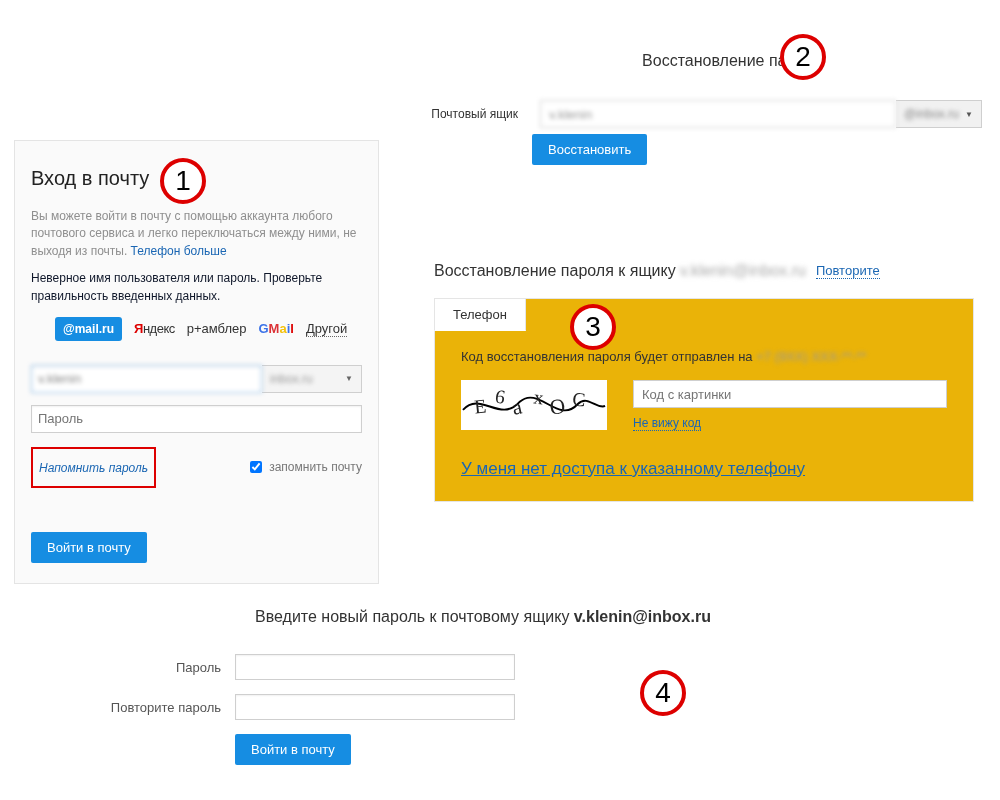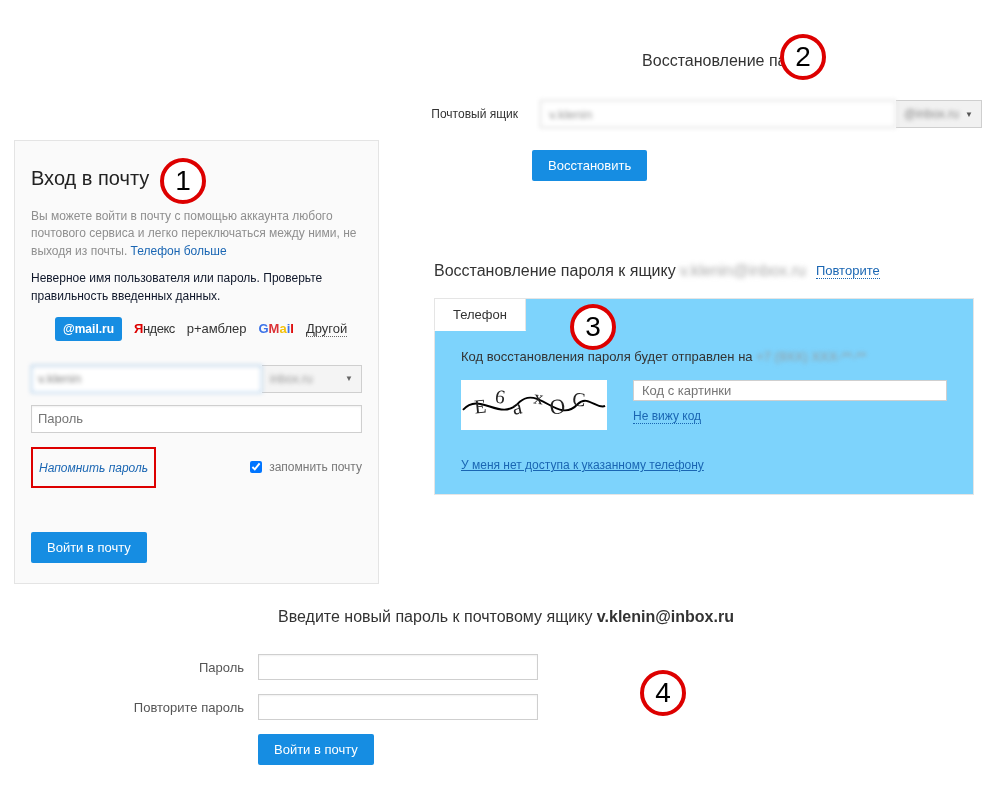--- a/index.html
+++ b/index.html
@@ -79,21 +79,21 @@
   .remember input { width: 12px; height: 12px; }
   .btn-blue {
     background: #168de2; color: #fff; border: none; padding: 8px 16px;
     font-size: 13px; border-radius: 2px; cursor: pointer;
   }
   
   .panel2 {
     position: absolute; left: 422px; top: 52px; width: 560px;
   }
   .p2-title { font-size: 16px; color: #333; text-align: center; margin: 0 0 30px 60px; }
-  .p2-row { display: flex; align-items: center; gap: 22px; margin-bottom: 22px; }
+  .p2-row { display: flex; align-items: center; gap: 22px; margin-bottom: 6px; }
   .p2-label { width: 96px; text-align: right; font-size: 12px; color: #333; }
   .p2-emailbox { flex: 1; display: flex; }
   .p2-emailinput {
     flex: 1; height: 28px; border: 1px solid #cfcfcf; padding: 0 8px;
     color: #999; font-size: 13px; background: #fff; filter: blur(2px);
   }
   .p2-domain {
     width: 86px; height: 28px; border: 1px solid #cfcfcf; border-left: none;
     background: #f1f1f1; display: flex; align-items: center; justify-content: space-between;
     padding: 0 8px; font-size: 12px; color: #888;
@@ -101,44 +101,44 @@
   .p2-domain .txt { filter: blur(2px); }
   .p2-domain .caret { font-size: 8px; color: #555; }
   .p2-btn-row { margin-left: 110px; }
   
   .panel3 {
     position: absolute; left: 434px; top: 262px; width: 540px;
   }
   .p3-header { font-size: 16px; color: #333; margin-bottom: 18px; display:flex; align-items:center; flex-wrap:wrap; gap:4px; }
   .p3-header .blurred { color:#aaa; filter: blur(2.5px); }
   .p3-header .chg { color:#1a66b3; font-size:13px; border-bottom:1px dotted #1a66b3; margin-left:6px; cursor:pointer; }
-  .p3-box { border: 1px solid #e5e5e5; background: #7dd3fc; position: relative; }
+  .p3-box { border: 1px solid #e5e5e5; background: #eab308; position: relative; }
   .p3-tab {
     position: absolute; top: -1px; left: -1px; background: #fff;
     border: 1px solid #e5e5e5; border-bottom: 1px solid #fff;
     padding: 8px 18px; font-size: 13px; color: #333;
   }
   .p3-body { padding: 50px 26px 22px 26px; }
   .p3-sent { font-size: 13px; color: #333; margin-bottom: 16px; }
   .p3-sent .ph { color: #999; filter: blur(2px); }
   .p3-cap-row { display: flex; gap: 26px; align-items: flex-start; margin-bottom: 28px; }
   .captcha {
     width: 146px; height: 50px; background: #fff; position: relative; overflow: hidden;
   }
   .cap-col { display: flex; flex-direction: column; gap: 8px; flex:1; }
   .cap-input {
-    width: 100%; height: 21px; border: 1px solid #cfcfcf; padding: 0 8px;
+    width: 100%; height: 28px; border: 1px solid #cfcfcf; padding: 0 8px;
     font-size: 13px; color: #999; background: #fff;
   }
   .cap-link { color: #1a66b3; font-size: 12px; border-bottom: 1px dotted #1a66b3; width: fit-content; cursor:pointer; }
   .p3-actions { display: flex; align-items: center; gap: 22px; }
-  .p3-actions .link { color: #1a66b3; font-size: 12px; text-decoration: underline; cursor:pointer; }
+  .p3-actions .link { color: #1a66b3; font-size: 17px; text-decoration: underline; cursor:pointer; }
   
   .panel4 {
-    position: absolute; left: 116px; top: 608px; width: 780px;
+    position: absolute; left: 93px; top: 608px; width: 780px;
   }
   .p4-title { text-align: center; font-size: 16px; color: #333; margin-bottom: 28px; }
   .p4-title b { font-weight: bold; }
   .p4-row { display: flex; align-items: center; gap: 14px; margin-bottom: 14px; }
   .p4-label { width: 128px; text-align: right; font-size: 13px; color: #555; }
   .p4-input {
     width: 280px; height: 26px; border: 1px solid #cfcfcf; background: #fff;
     box-shadow: inset 0 1px 2px rgba(0,0,0,.06);
   }
   .p4-btn-row { margin-left: 142px; margin-top: 10px; }

